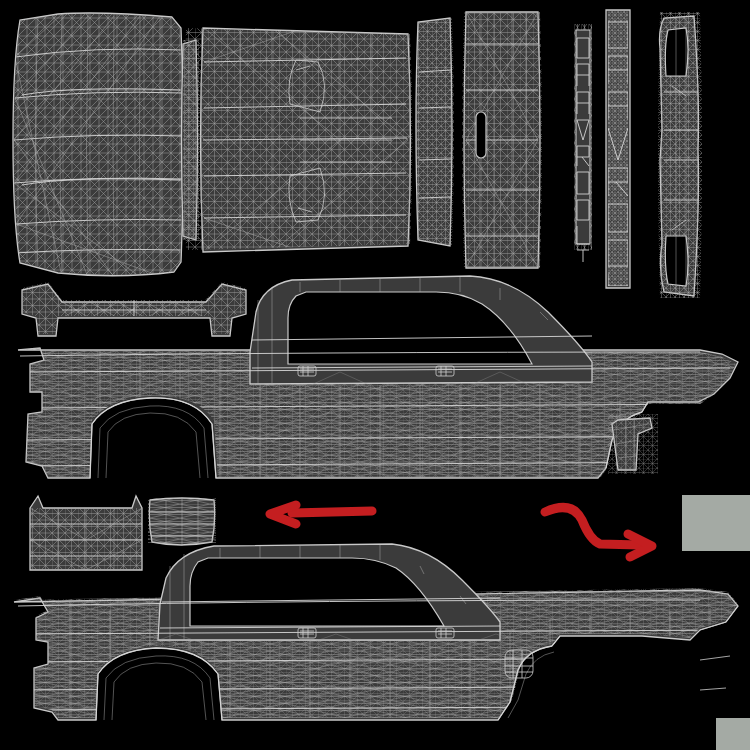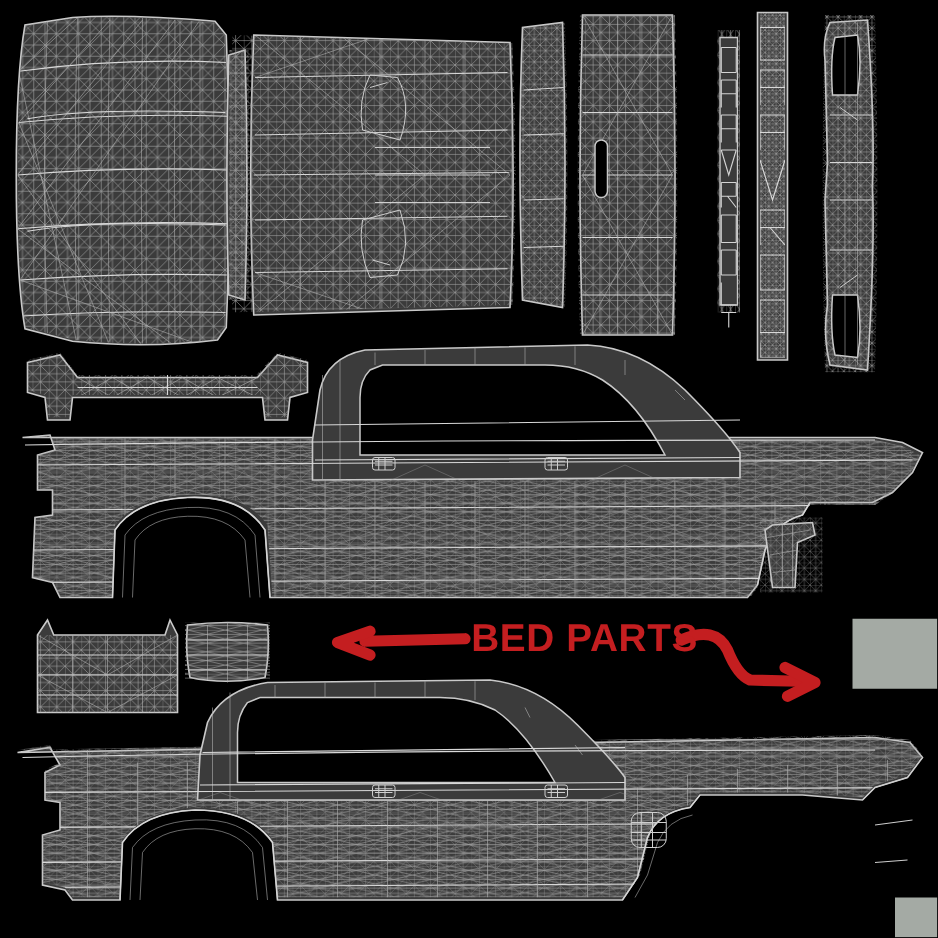--- a/index.html
+++ b/index.html
@@ -328,15 +328,14 @@
     <g stroke="#c41e20" stroke-width="9" fill="none" stroke-linecap="round" stroke-linejoin="round">
       <path d="M372 511 L292 513"></path>
       <path d="M296 505 L270 514 L296 524"></path>
     </g>
     <g stroke="#c41e20" stroke-width="9" fill="none" stroke-linecap="round" stroke-linejoin="round">
       <path d="M545 512 Q572 500 582 520 Q590 540 600 544 L640 545"></path>
       <path d="M628 534 L652 546 L630 557"></path>
     </g>
   </svg>
 
-  <div class="annot-text" style="left:377px;top:495px;">BED PARTS</div>
 
 </div>
 
 </body></html>

